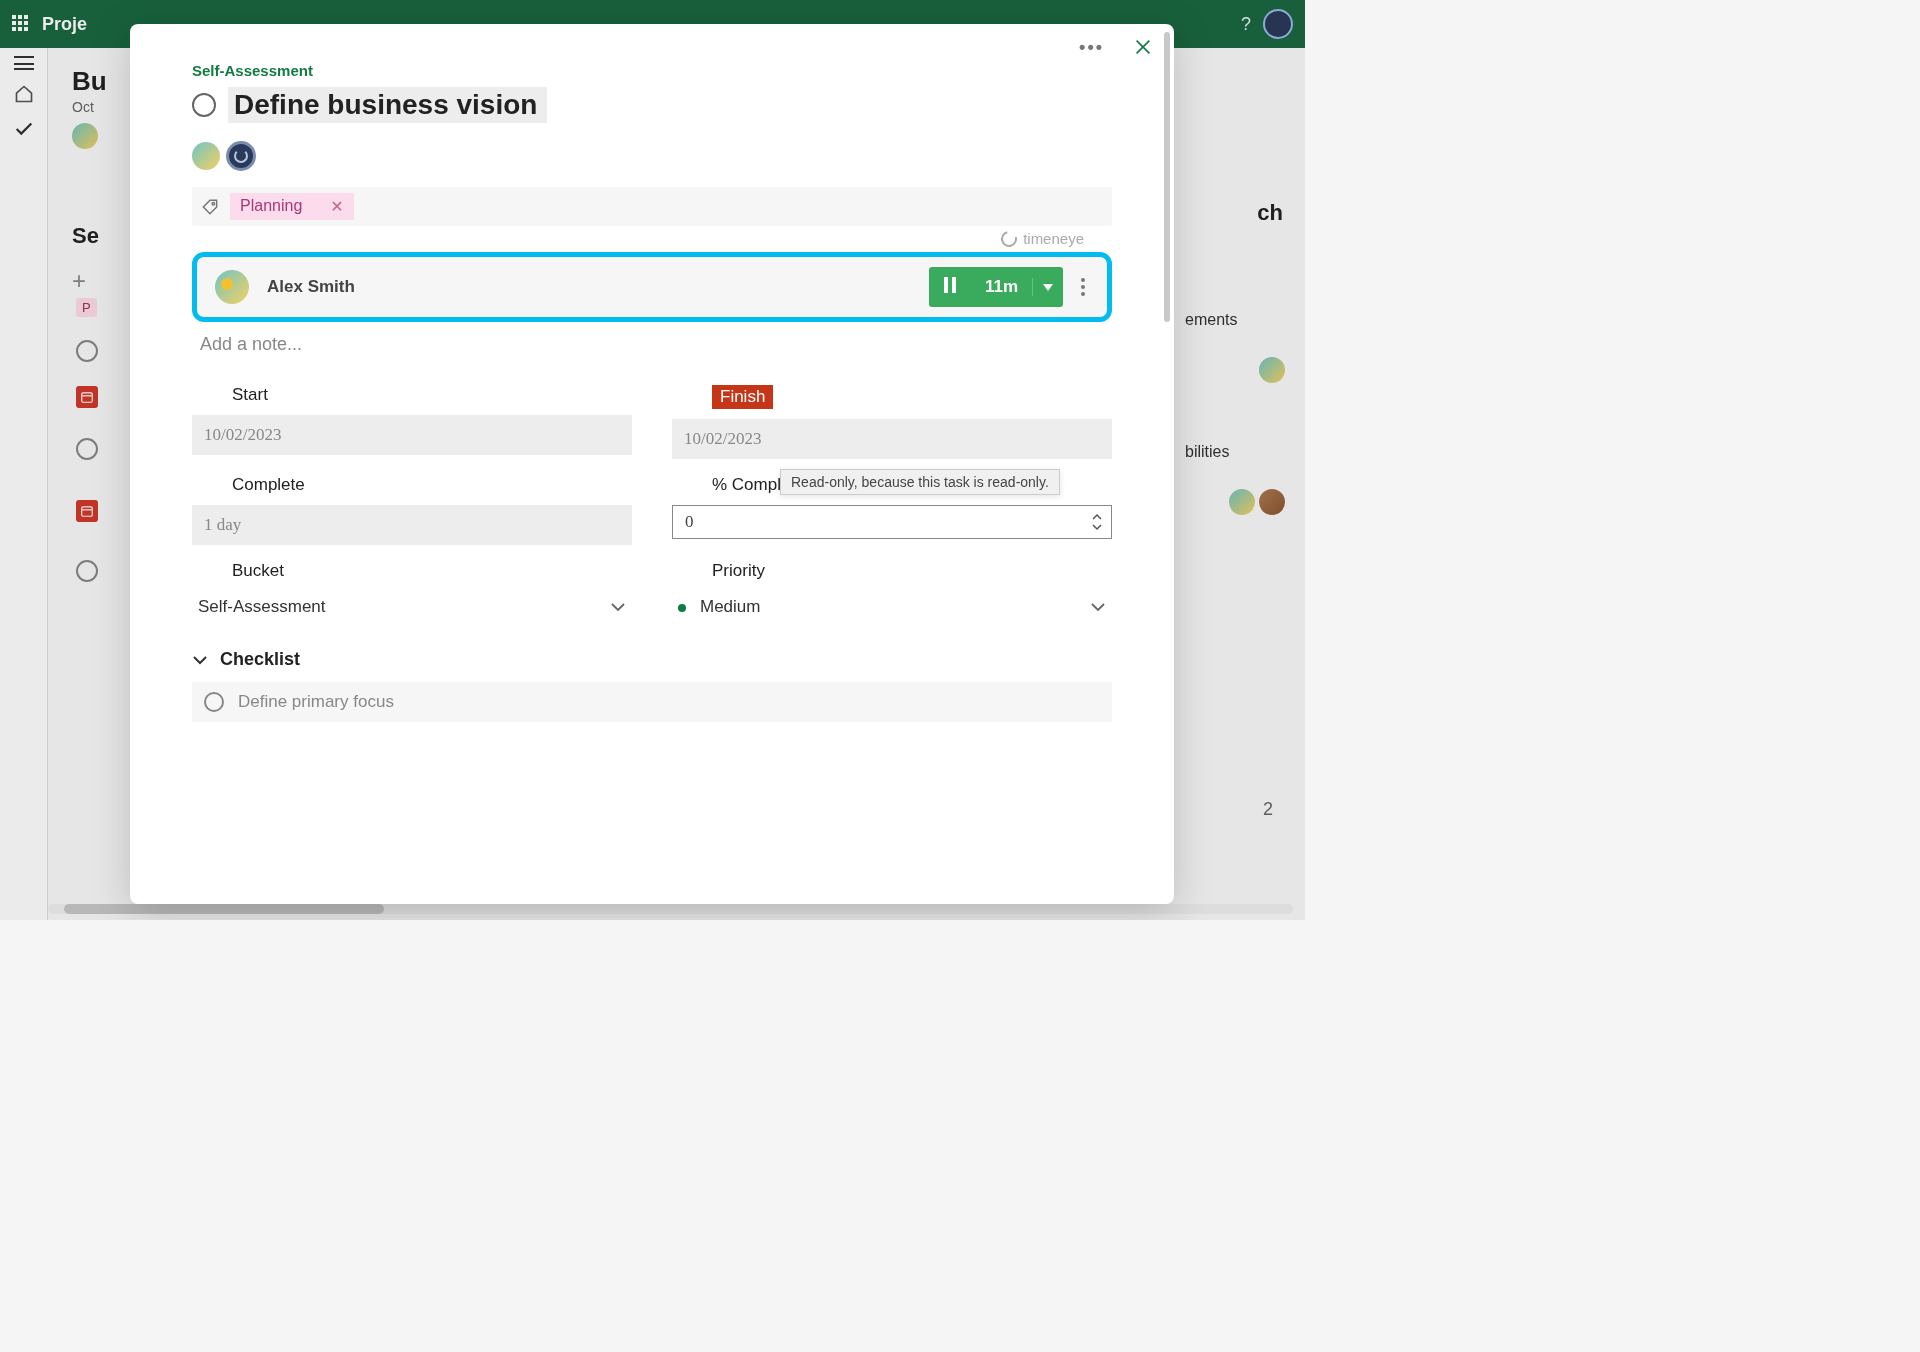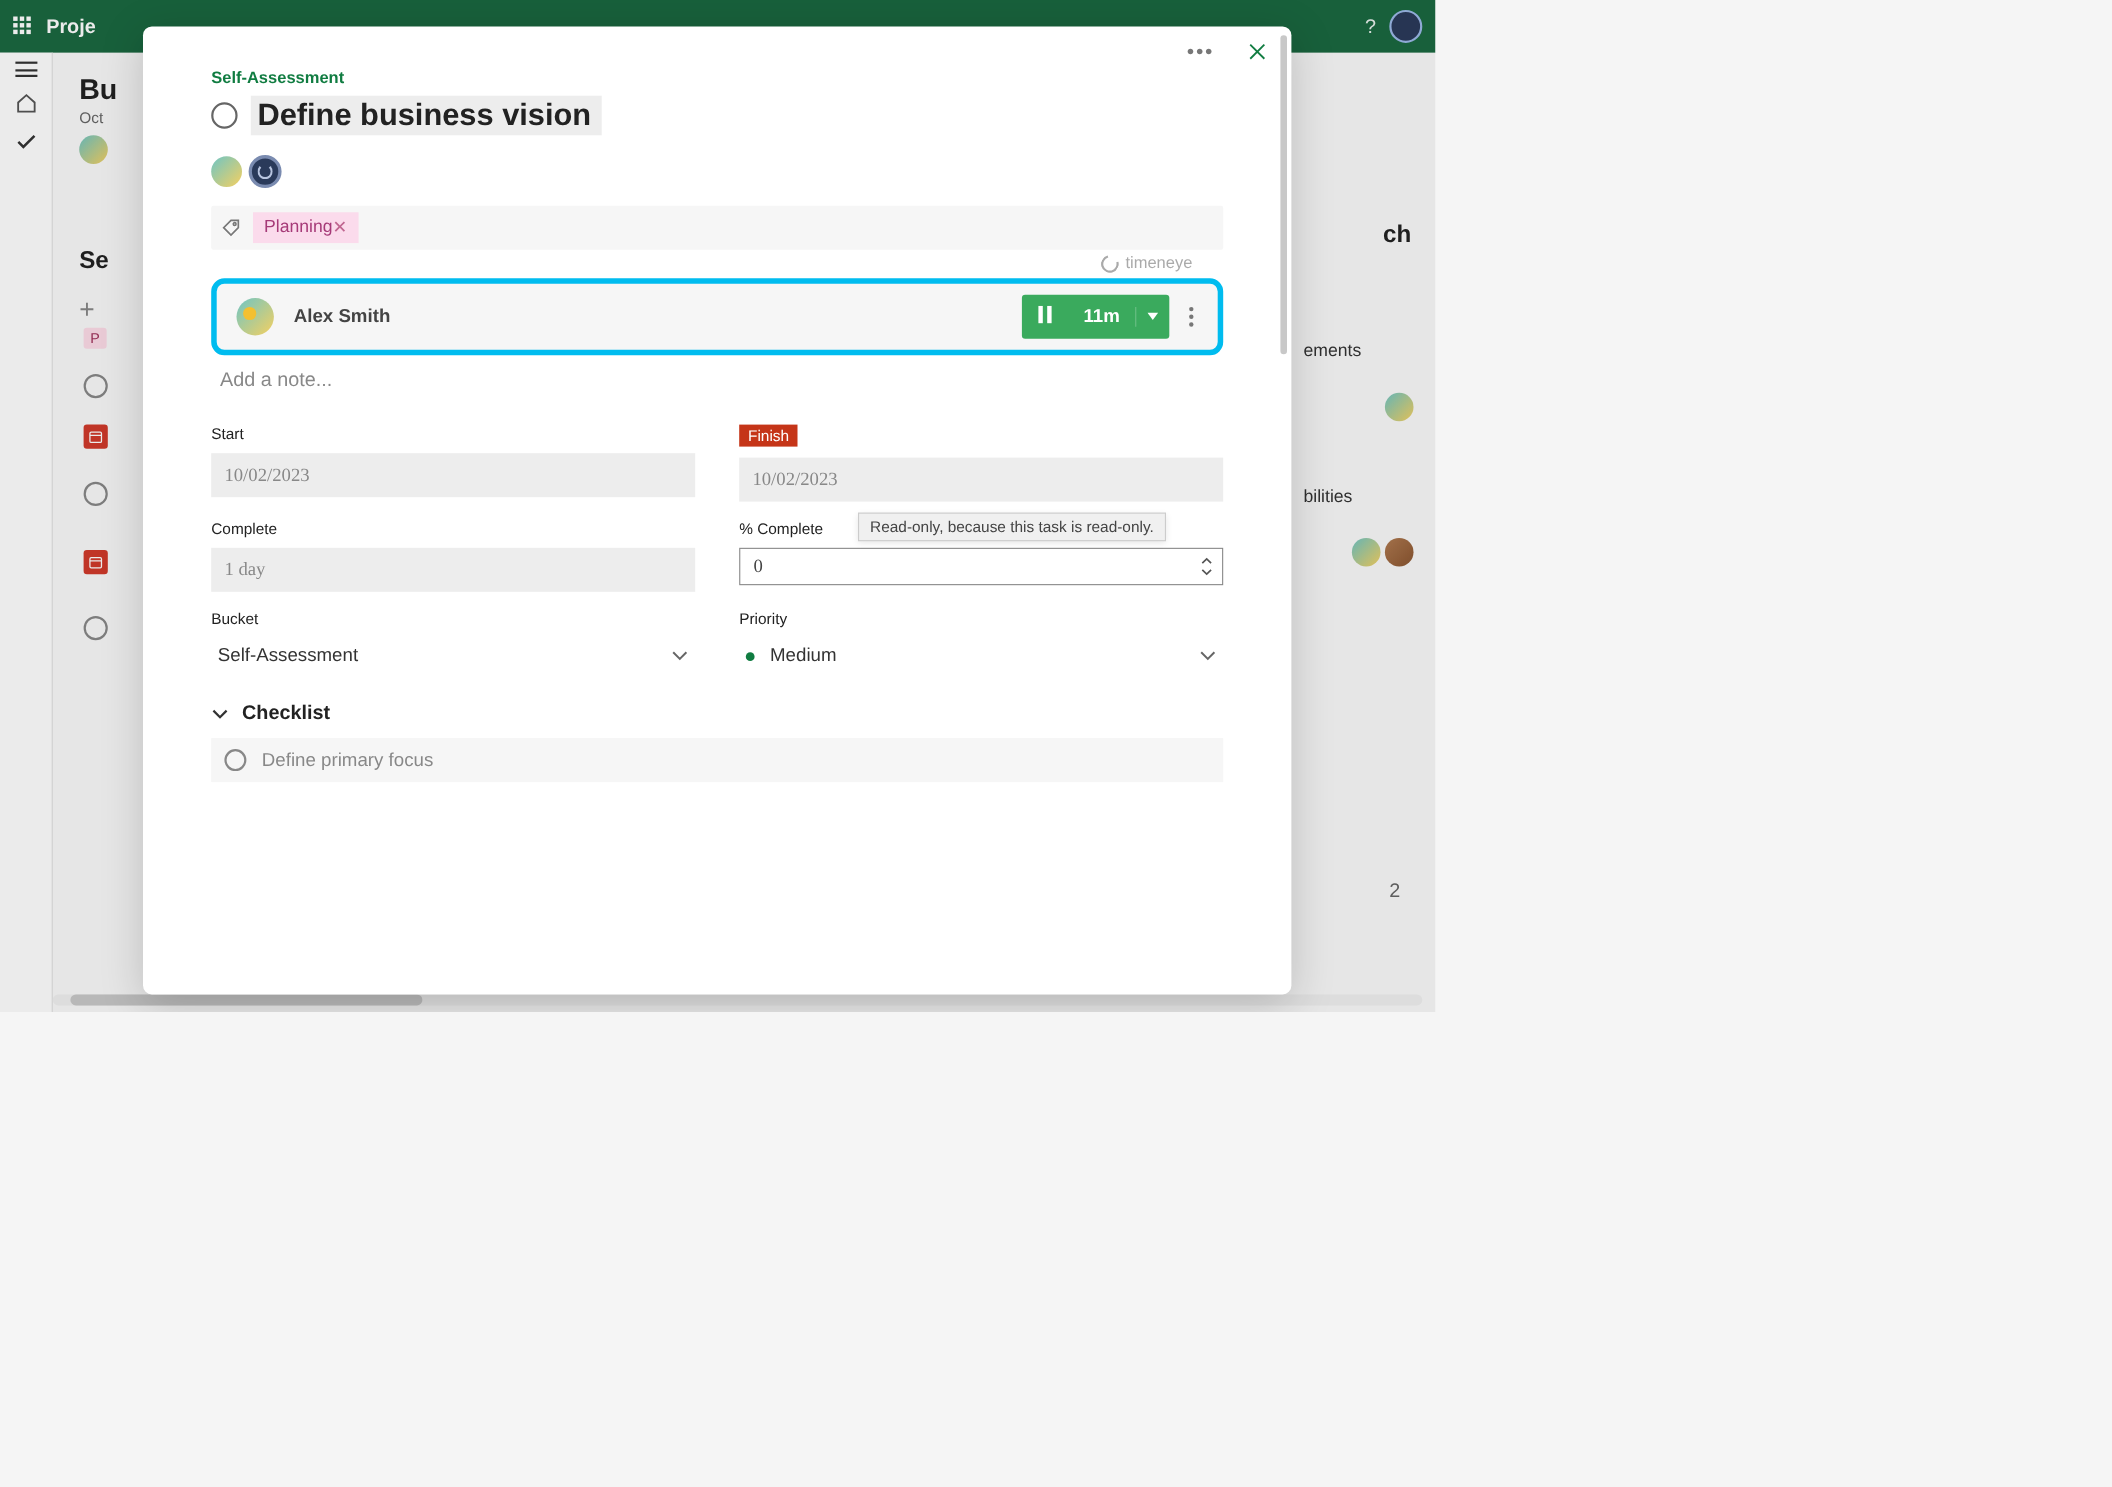--- a/index.html
+++ b/index.html
@@ -129,21 +129,21 @@
     .task-title { font-size: 28px; font-weight: 700; background: #ededed; padding: 2px 10px 2px 6px; color: #222;}
     
     .assignees-row { display: flex; gap: 6px; margin-top: 18px; align-items: center;}
     .av-img { width: 28px; height: 28px; border-radius: 50%; }
     .av-img.teal { background: linear-gradient(135deg,#6ec5c5,#f5d060); }
     .av-img.navy { background: #2a3a5a; border: 3px solid #7a8bb0; width: 30px; height: 30px; position: relative;}
     .av-img.navy::after { content:""; position:absolute; inset: 5px; border: 2px solid #b8c5e0; border-radius: 50%; border-top-color: transparent;}
     
     .tag-row { display: flex; align-items: center; gap: 10px; margin-top: 16px; background: #f6f6f6; padding: 6px 8px; border-radius: 2px;}
     .tag-icon { color: #666; }
-    .tag-pill { background: #fbdbec; color: #a63a78; padding: 4px 10px; font-size: 16px; display: flex; align-items: center; gap: 0;}
+    .tag-pill { background: #fbdbec; color: #a63a78; padding: 4px 10px; font-size: 16px; display: flex; gap: 28px;}
     .tag-pill .x { color: #c06590; cursor: pointer;}
     
     
     .timer-wrap {
       margin-top: 26px;
       position: relative;
     }
     .timer-brand {
       position: absolute;
       right: 28px;
@@ -182,21 +182,21 @@
     .timer-more span { width: 4px; height: 4px; background: #777; border-radius: 50%;}
     
     .note-placeholder { color: #888; font-size: 18px; margin-top: 12px; margin-left: 8px;}
     
     .field-grid {
       display: grid;
       grid-template-columns: 1fr 1fr;
       gap: 16px 40px;
       margin-top: 30px;
     }
-    .field-label { font-size: 14px; color: #222; font-weight: 500;}
+    .field-label { font-size: 17px; color: #222; font-weight: 500; margin-left: 40px;}
     .field-label.red-badge { background: #c53518; color: white; padding: 2px 8px; display: inline-block;}
     .field-input {
       background: #ededed;
       border: none;
       padding: 10px 12px;
       font-size: 17px;
       color: #888;
       width: 100%;
       margin-top: 10px;
       font-family: Liberation Serif, serif;

